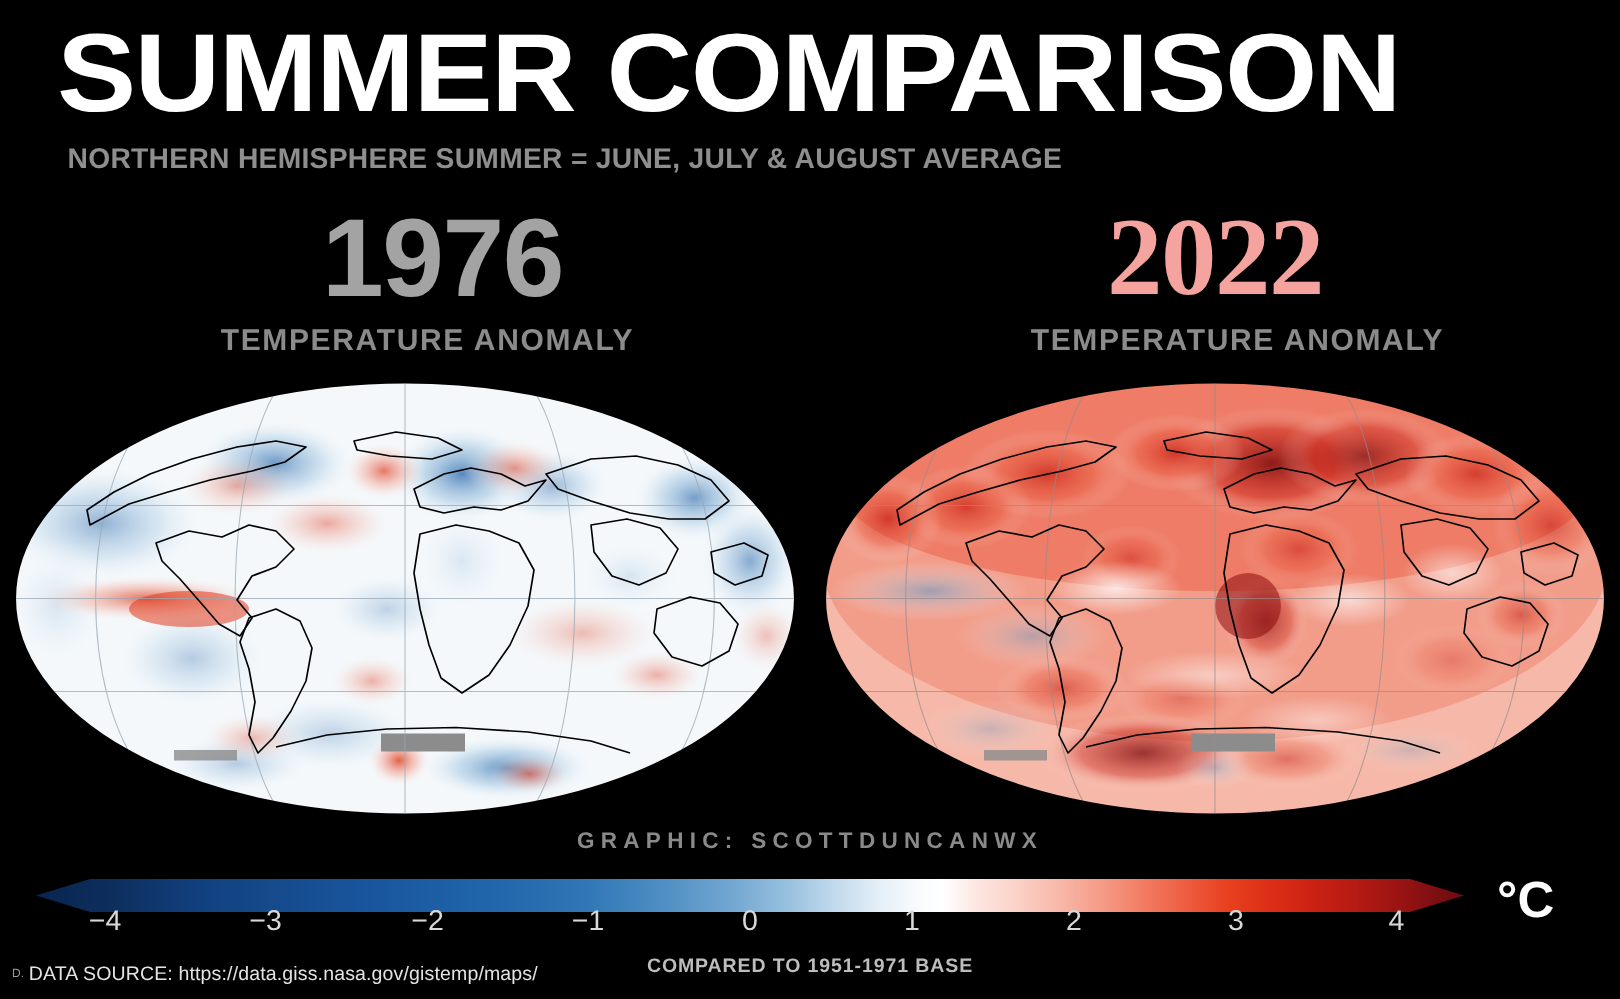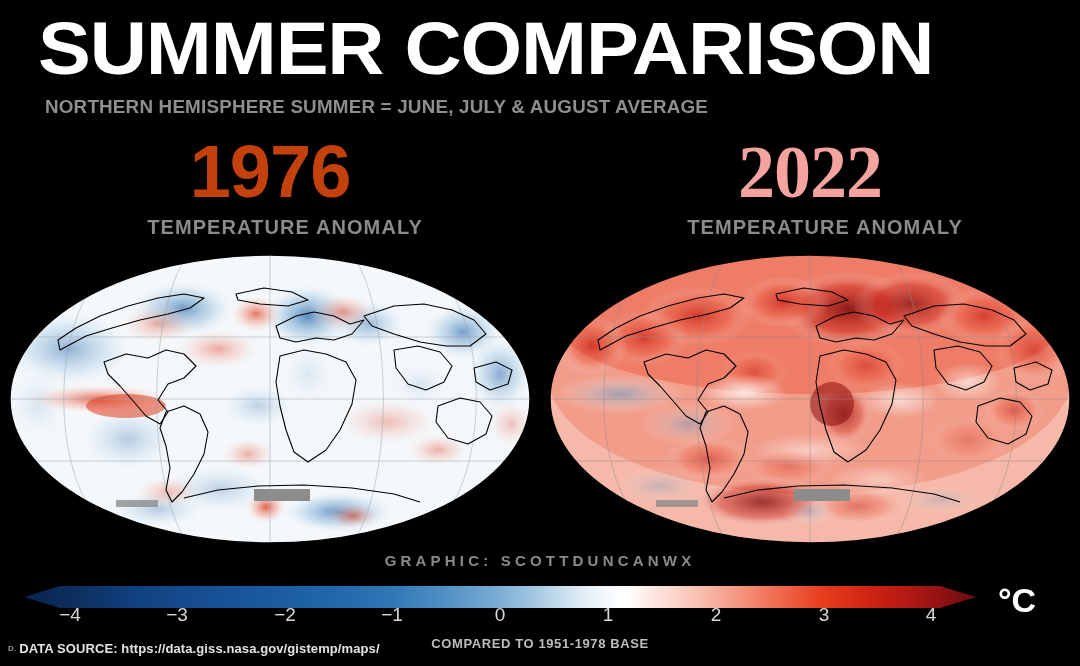--- a/index.html
+++ b/index.html
@@ -28,21 +28,21 @@
 
   
   .panel{position:absolute;top:132px;width:540px;height:420px;}
   .panel.left{left:0;}
   .panel.right{left:540px;}
   .year{
     position:absolute;top:0;left:0;width:100%;
     text-align:center;font-size:74px;line-height:80px;
     font-weight:700;letter-spacing:-1px;
   }
-  .year.y1976{color:#c2410c;}
+  .year.y1976{color:#a3a3a3;margin-left:25px;}
   .year.y2022{color:#f4a39f;font-family:Liberation Serif, serif;}
   .anom{
     position:absolute;top:84px;left:0;width:100%;
     text-align:center;font-size:20px;font-weight:700;
     color:#8b8b8b;letter-spacing:1.1px;padding-left:15px;
   }
 
   
   .map{
     position:absolute;top:122px;left:8px;
@@ -71,21 +71,21 @@
   .degc{
     position:absolute;left:998px;top:581px;
     font-size:34px;font-weight:700;color:#ffffff;letter-spacing:0px;
   }
   .basenote{
     position:absolute;left:0;top:636px;width:1080px;text-align:center;
     font-size:13px;font-weight:700;color:#bdbdbd;letter-spacing:.6px;
   }
   .source{
     position:absolute;left:8px;top:641px;
-    font-size:13px;font-weight:700;color:#e3e3e3;letter-spacing:.1px;
+    font-size:13px;font-weight:400;color:#e3e3e3;letter-spacing:.1px;
     white-space:nowrap;
   }
   .source .pfx{font-size:8px;color:#9a9a9a;margin-right:3px;vertical-align:2px;}
 </style>
 </head>
 <body>
 
 <div class="stage">
 
   <div class="title">SUMMER COMPARISON</div>
@@ -330,19 +330,19 @@
     <span class="tick" style="left:285px">−2</span>
     <span class="tick" style="left:392px">−1</span>
     <span class="tick" style="left:500px">0</span>
     <span class="tick" style="left:608px">1</span>
     <span class="tick" style="left:716px">2</span>
     <span class="tick" style="left:824px">3</span>
     <span class="tick" style="left:931px">4</span>
   </div>
 
   <div class="degc">°C</div>
-  <div class="basenote">COMPARED TO 1951-1978 BASE</div>
+  <div class="basenote">COMPARED TO 1951-1971 BASE</div>
 
   <div class="source">
     <span class="pfx">D.</span><span>DATA SOURCE: https://data.giss.nasa.gov/gistemp/maps/</span>
   </div>
 
 </div>
 
 </body></html>

